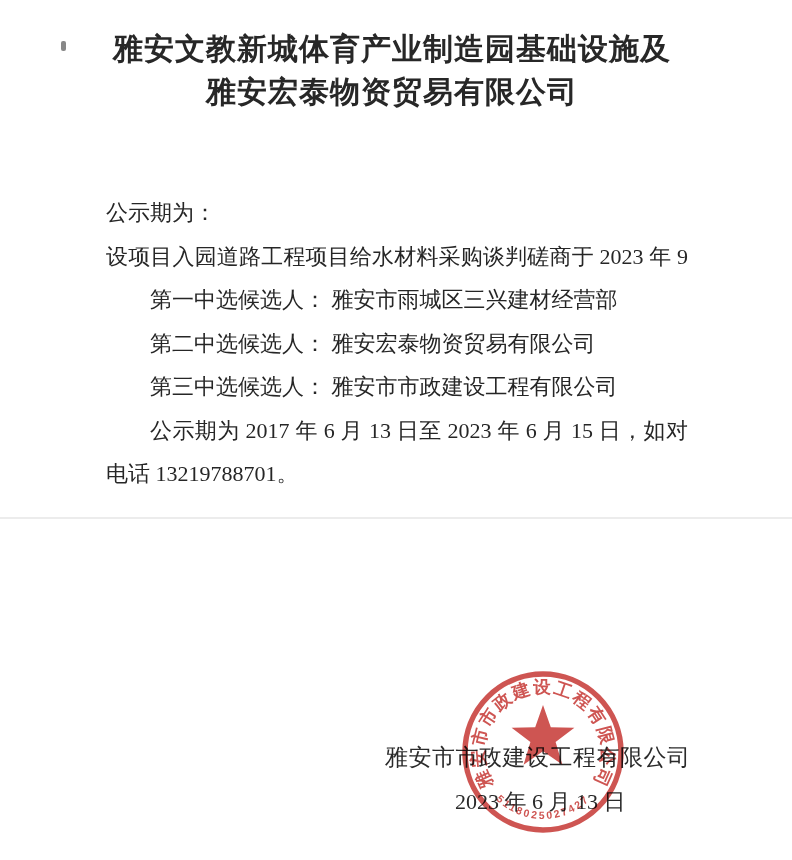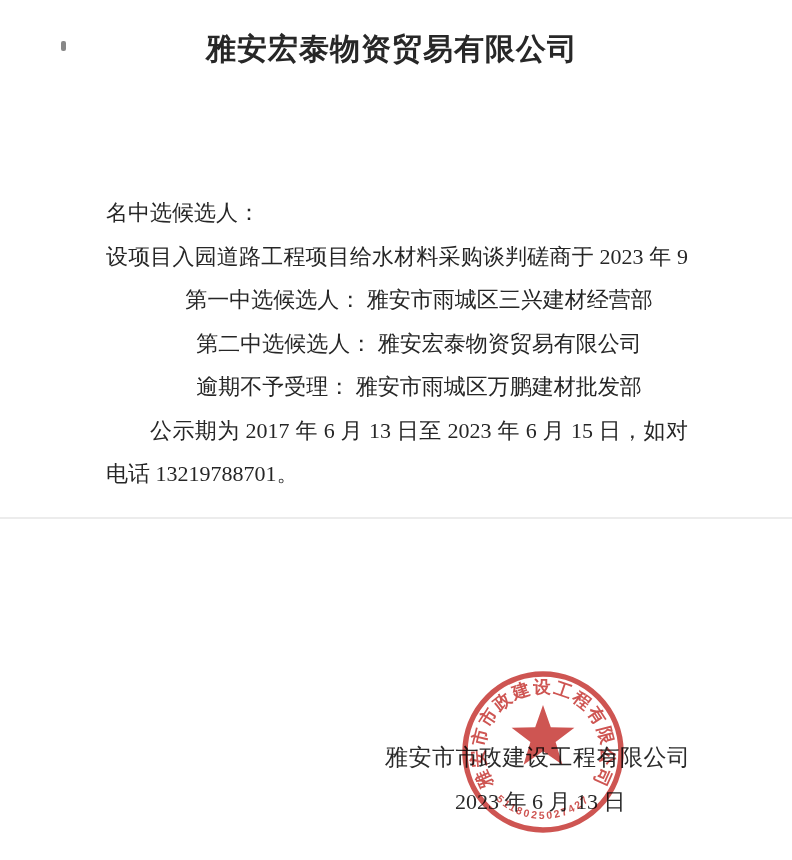--- a/index.html
+++ b/index.html
@@ -10,21 +10,21 @@
   .title{
     position:absolute;top:27px;left:0;width:784px;text-align:center;
     font-family:"Liberation Sans","DejaVu Sans",sans-serif;font-weight:700;
     font-size:30px;line-height:43px;color:#272727;letter-spacing:1px;
   }
   .body-text{
     position:absolute;top:191px;left:106px;width:582px;
     font-size:22px;line-height:43.5px;color:#262626;
   }
   .line{height:43.5px;white-space:nowrap;}
-  .line.ind{text-indent:2em;text-align:center;}
+  .line.ind{text-indent:2em;}
   .line.j{white-space:normal;text-align:justify;text-align-last:justify;}
   .scan-line{
     position:absolute;left:0;top:517px;width:792px;height:2px;
     background:#ececec;
   }
   .speck{position:absolute;left:61px;top:41px;width:5px;height:10px;background:#6a6a6a;border-radius:2px;opacity:.8;}
   .sig-company{
     position:absolute;left:385px;top:742px;font-size:23px;color:#2a2a2a;letter-spacing:0.5px;white-space:nowrap;
   }
   .sig-date{
@@ -37,31 +37,32 @@
   .stamp text{
     font-family:"Liberation Sans","DejaVu Sans",sans-serif;font-weight:700;
   }
 </style>
 </head>
 <body>
 
 <div class="page">
 
   <div class="title">
+    <div>雅安文教新城体育产业制造园基础设施及</div>
     <div>雅安宏泰物资贸易有限公司</div>
   </div>
 
   <div class="speck"></div>
 
   <div class="body-text">
-    <div class="line">名中选候选人：</div>
+    <div class="line">公示期为：</div>
     <div class="line j">设项目入园道路工程项目给水材料采购谈判磋商于 2023 年 9</div>
     <div class="line ind">第一中选候选人： 雅安市雨城区三兴建材经营部</div>
     <div class="line ind">第二中选候选人： 雅安宏泰物资贸易有限公司</div>
-    <div class="line ind">逾期不予受理： 雅安市雨城区万鹏建材批发部</div>
+    <div class="line ind">第三中选候选人： 雅安市市政建设工程有限公司</div>
     <div class="line ind j">公示期为 2017 年 6 月 13 日至 2023 年 6 月 15 日，如对</div>
     <div class="line">电话 13219788701。</div>
   </div>
 
   <div class="scan-line"></div>
 
   <div class="sig-company">雅安市市政建设工程有限公司</div>
   <div class="sig-date">2023 年 6 月 13 日</div>
 
   <svg class="stamp" viewBox="0 0 172 172" xmlns="http://www.w3.org/2000/svg">

